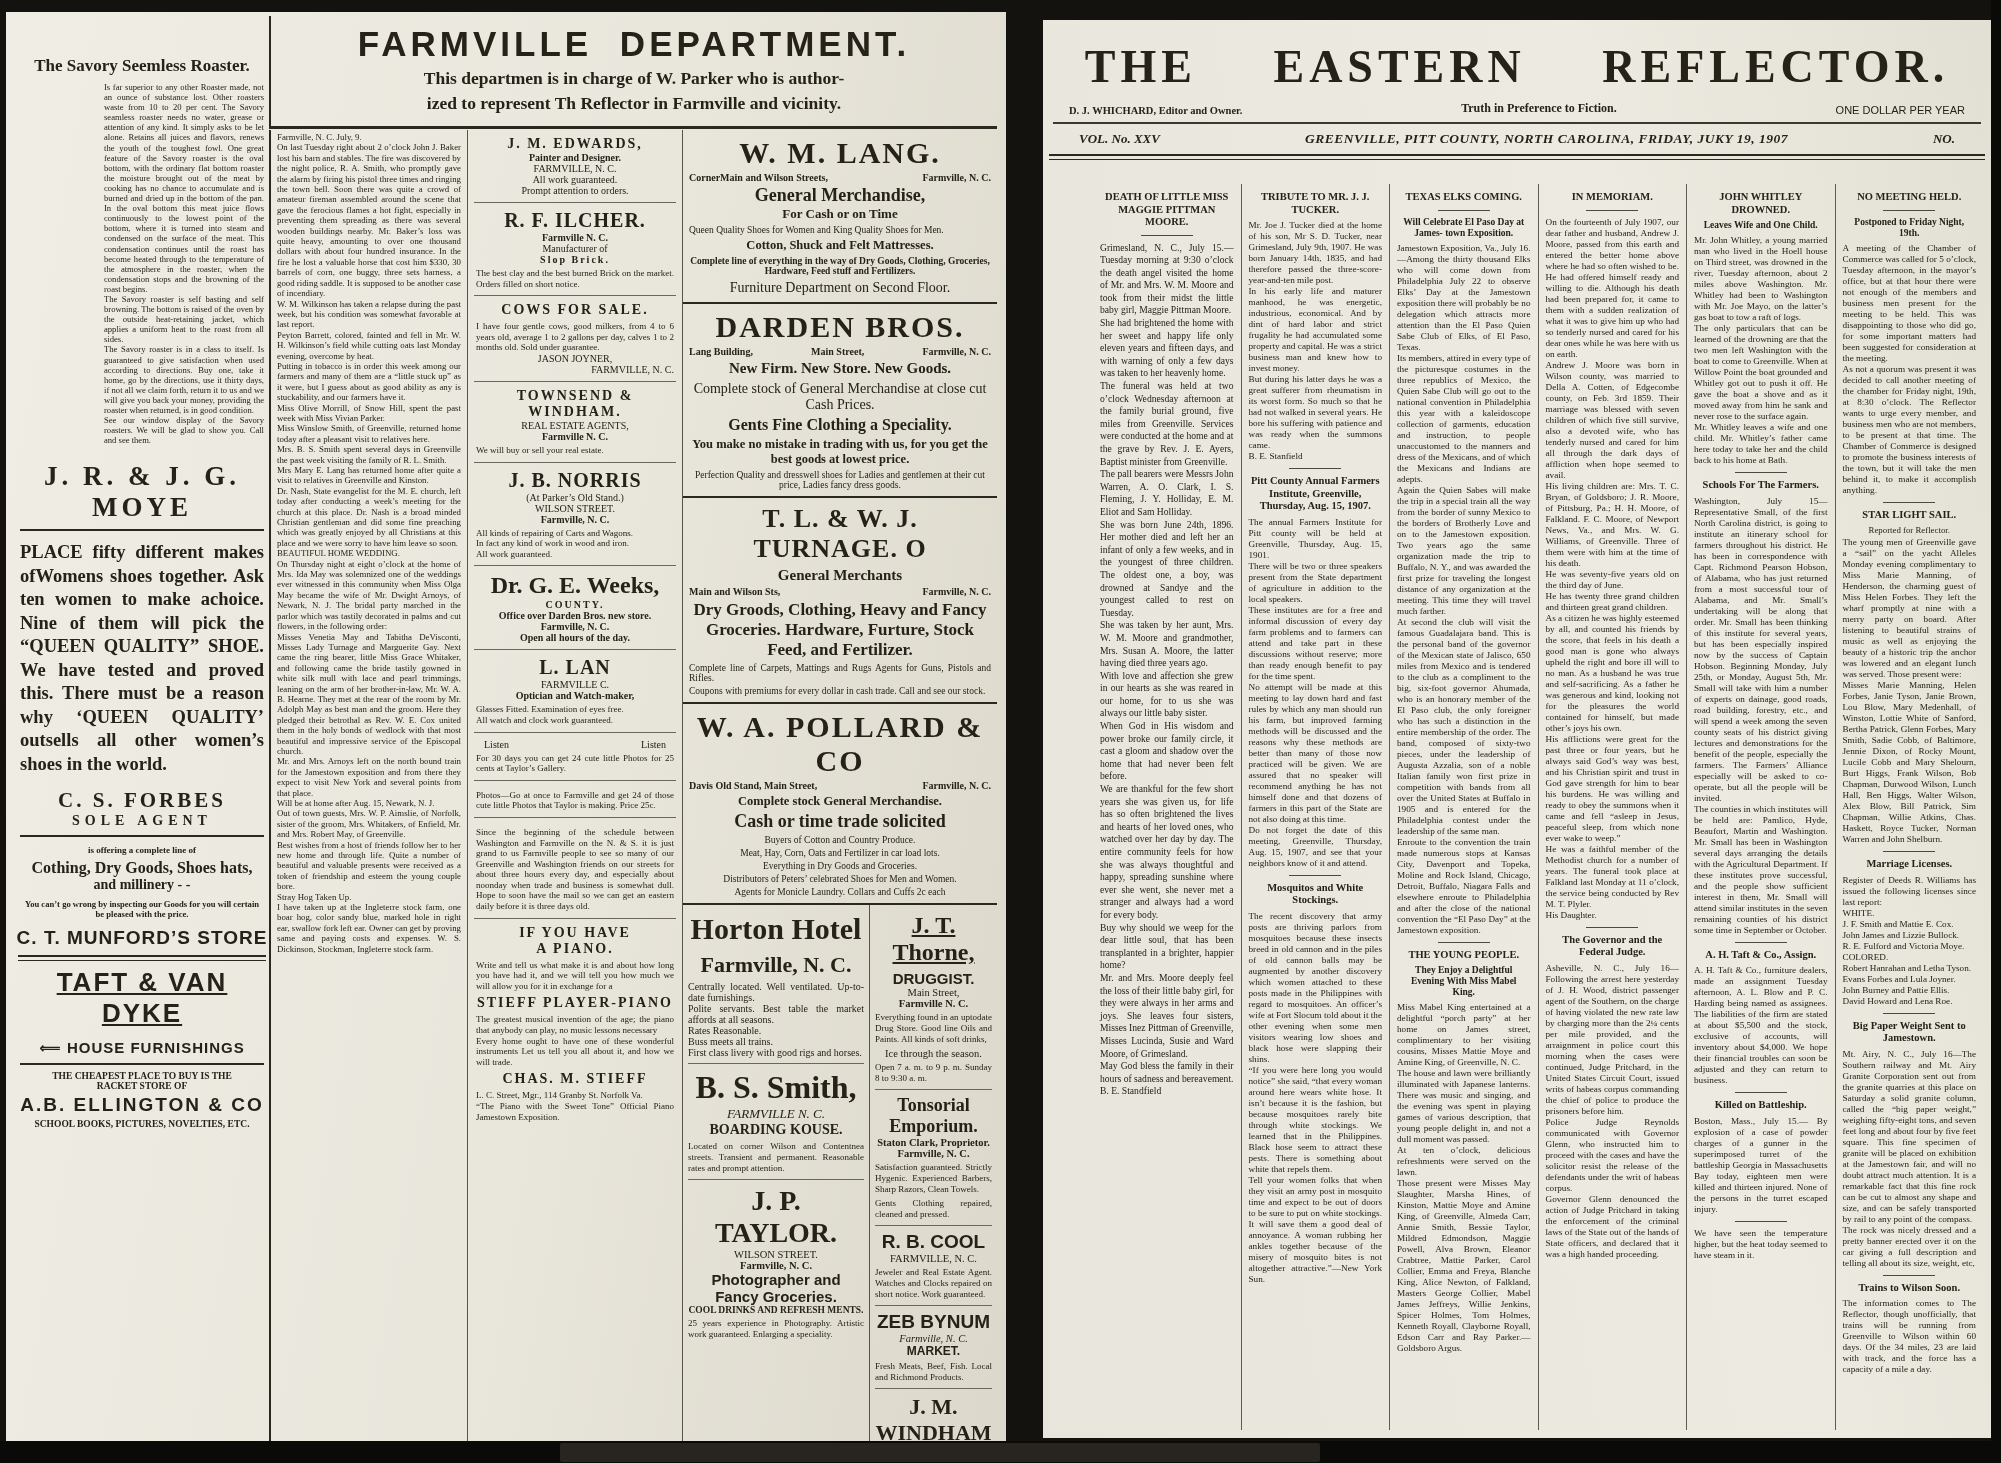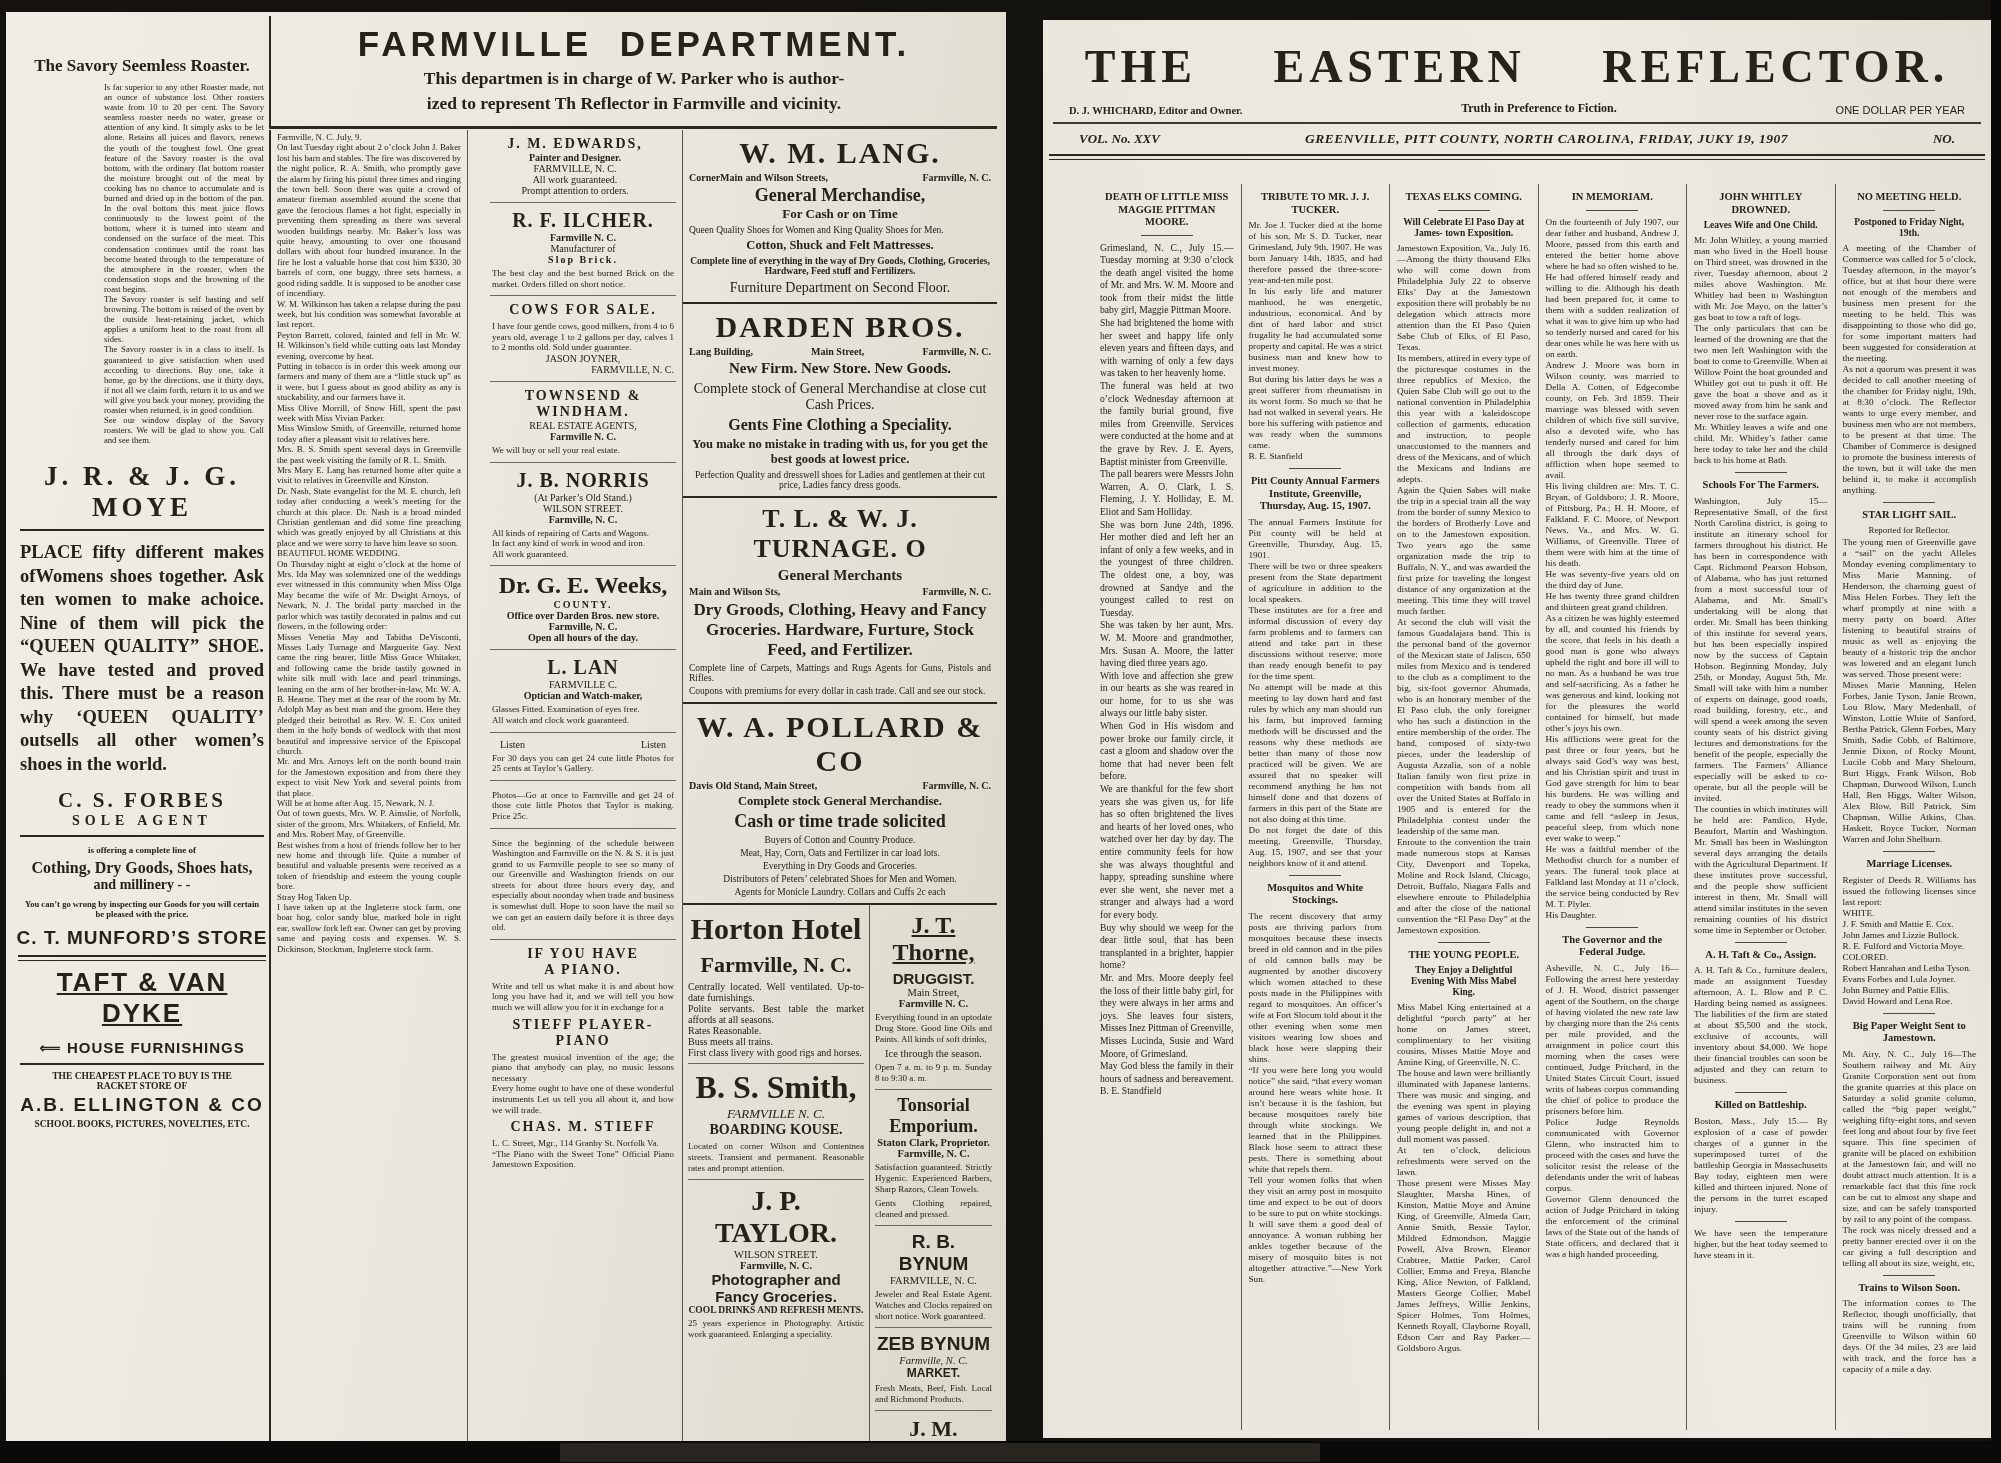--- a/index.html
+++ b/index.html
@@ -53,21 +53,21 @@
   
   .lp-cols{position:absolute;left:263px;top:118px;width:726px;height:1312px;display:flex;
            border-left:2px solid #2b2721;}
   .lp-colA{width:184px;padding:2px 6px 0 6px;overflow:hidden;}
   .lp-colA .body{font-size:8.8px;line-height:10.4px;}
   .lp-colB{width:202px;border-left:1px solid #57534a;border-right:1px solid #57534a;
            padding:0 6px;overflow:hidden;}
   .lp-colC{flex:1;overflow:hidden;}
 
   .card{padding:6px 2px;}
-  .card + .card{border-top:1px solid #6b675d;margin-left:16px;}
+  .card + .card{border-top:1px solid #6b675d;}
   .card .nm{font-weight:bold;text-align:center;}
   .card .ln{text-align:center;font-size:10px;}
   .card .bd{font-size:9px;line-height:10.6px;text-align:justify;white-space:pre-line;margin-top:3px;}
   .n14{font-size:14px;letter-spacing:2px;}
   .n20{font-size:20px;letter-spacing:1px;}
   .n24{font-size:24px;}
   .listen-row{display:flex;justify-content:space-between;font-size:10px;padding:0 8px;}
 
   .bigad{border-bottom:2px solid #2b2721;padding:6px 6px;text-align:center;}
   .bigad .nm{font-weight:bold;}
@@ -340,21 +340,21 @@
               <div class="bd">Open 7 a. m. to 9 p. m.  Sunday 8 to 9:30 a. m.</div>
             </div>
             <div class="sub-card">
               <div class="nm" style="font-size:18px;">Tonsorial Emporium.</div>
               <div class="ln bold">Staton Clark, Proprietor.</div>
               <div class="ln bold">Farmville, N. C.</div>
               <div class="bd">Satisfaction guaranteed.  Strictly Hygenic.  Experienced Barbers, Sharp Razors, Clean Towels.</div>
               <div class="bd">Gents Clothing repaired, cleaned and pressed.</div>
             </div>
             <div class="sub-card">
-              <div class="nm sans" style="font-size:19px;">R. B. BYNUM</div>
+              <div class="nm sans" style="font-size:19px;">R. B. COOL</div>
               <div class="ln">FARMVILLE, N. C.</div>
               <div class="bd ctr">Jeweler and Real Estate Agent.  Watches and Clocks repaired on short notice.  Work guaranteed.</div>
             </div>
             <div class="sub-card">
               <div class="nm sans" style="font-size:19px;">ZEB BYNUM</div>
               <div class="ln" style="font-style:italic;">Farmville, N. C.</div>
               <div class="nm sans" style="font-size:12px;">MARKET.</div>
               <div class="bd ctr">Fresh Meats, Beef, Fish.  Local and Richmond Products.</div>
             </div>
             <div class="sub-card">

